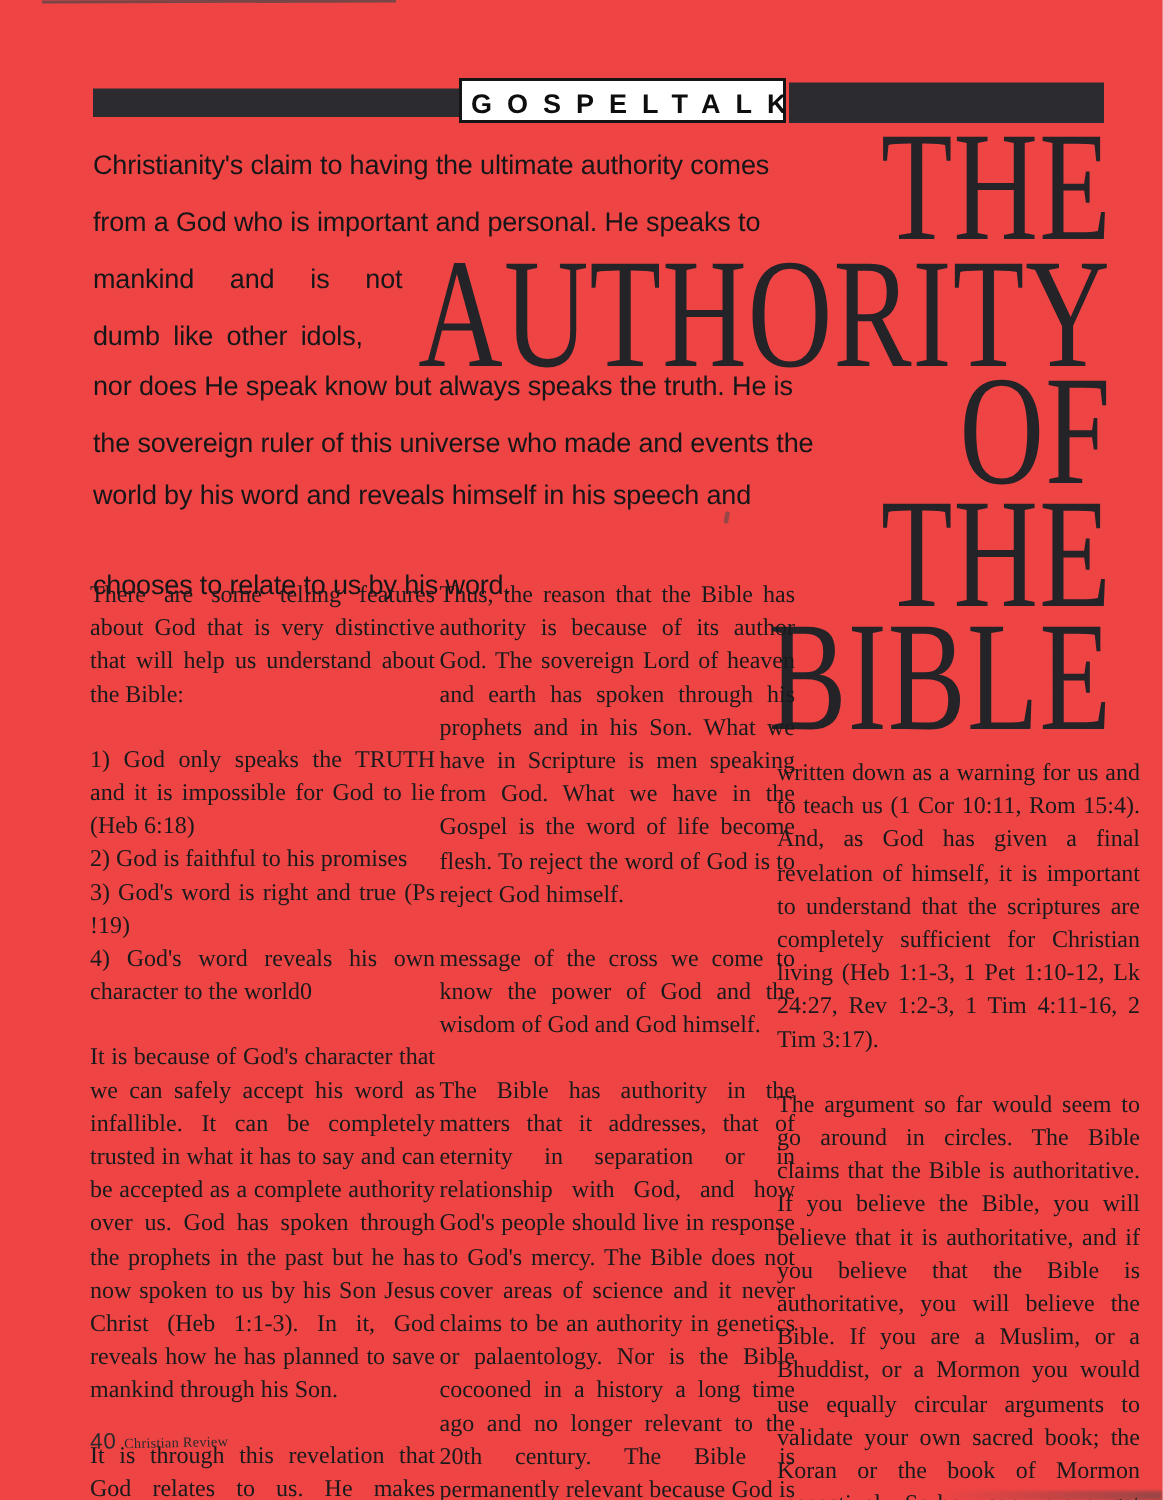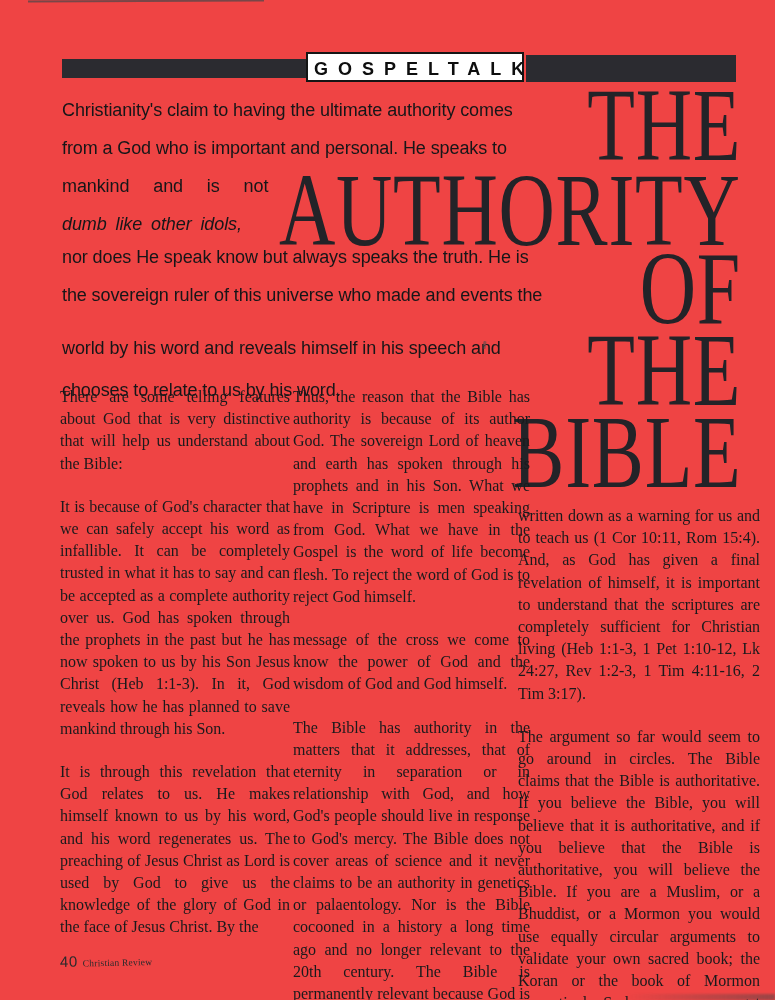--- a/index.html
+++ b/index.html
@@ -44,22 +44,22 @@
 
   
   .intro-line{
     position:absolute;left:62px;
     font-family:"Liberation Sans", sans-serif;
     font-size:18px;color:#161618;
     letter-spacing:-0.1px;white-space:nowrap;
   }
   .il0{top:100px;} .il1{top:138px;}
   .il2{top:176px;word-spacing:19px;text-align:center;}
-  .il3{top:214px;word-spacing:4px;font-style:italic;}
-  .il4{top:247px;} .il5{top:285px;} .il6{top:338px;} .il7{top:380px;}
+  .il3{top:214px;word-spacing:4px;}
+  .il4{top:247px;} .il5{top:285px;} .il6{top:320px;} .il7{top:380px;}
 
   
   .title-line{
     position:absolute;right:34px;
     font-family:"Liberation Serif", serif;
     font-size:104px;line-height:1;letter-spacing:1px;
     color:#232328;white-space:nowrap;
     transform:scaleX(.75);transform-origin:100% 0;
   }
   .tl0{top:73px;} .tl1{top:158px;} .tl2{top:236px;} .tl3{top:318px;} .tl4{top:400px;}
@@ -116,20 +116,24 @@
   <div class="display-title">
     <div class="title-line tl0">THE</div>
     <div class="title-line tl1">AUTHORITY</div>
     <div class="title-line tl2">OF</div>
     <div class="title-line tl3">THE</div>
     <div class="title-line tl4">BIBLE</div>
   </div>
 
   <div class="col col-1">
     <p class="body-block">There are some telling features about God that is very distinctive that will help us understand about the Bible:</p>
+    <p class="body-block pre">1) God only speaks the TRUTH and it is impossible for God to lie (Heb 6:18)
+2) God is faithful to his promises
+3) God's word is right and true (Ps !19)
+4) God's word reveals his own character to the world0</p>
     <p class="body-block">It is because of God's character that we can safely accept his word as infallible. It can be completely trusted in what it has to say and can be accepted as a complete authority over us.  God has spoken through the prophets in the past but he has now spoken to us by his Son Jesus Christ (Heb 1:1-3).  In it, God reveals how he has planned to save mankind through his Son.</p>
     <p class="body-block">It is through this revelation that God relates to us.  He makes himself known to us by his word, and his word regenerates us.  The preaching of Jesus Christ as Lord is used by God to give us the knowledge of the glory of God in the face of Jesus Christ.  By the</p>
   </div>
 
   <div class="col col-2">
     <p class="body-block">Thus, the reason that the Bible has authority is because of its author God. The sovereign Lord of heaven and earth has spoken through his prophets and in his Son.  What we have in Scripture is men speaking from God. What we have in the Gospel is the word of life become flesh.  To reject the word of God is to reject God himself.</p>
     <p class="body-block">message of the cross we come to know the power of God and the wisdom of God and God himself.</p>
     <p class="body-block">The Bible has authority in the matters that it addresses, that of eternity in separation or in relationship with God, and how God's people should live in response to God's mercy.  The Bible does not cover areas of science and it never claims to be an authority in genetics or palaentology.  Nor is the Bible cocooned in a history a long time ago and no longer relevant to the 20th century.  The Bible is permanently relevant because God is speaking his word to us today.  In fact, Paul writes that the events of the exodus happened as examples and were</p>
   </div>
 

